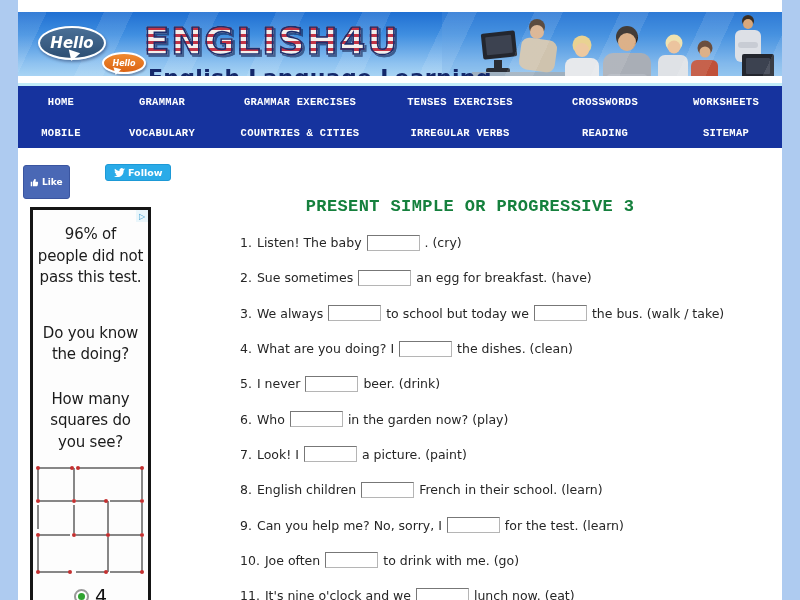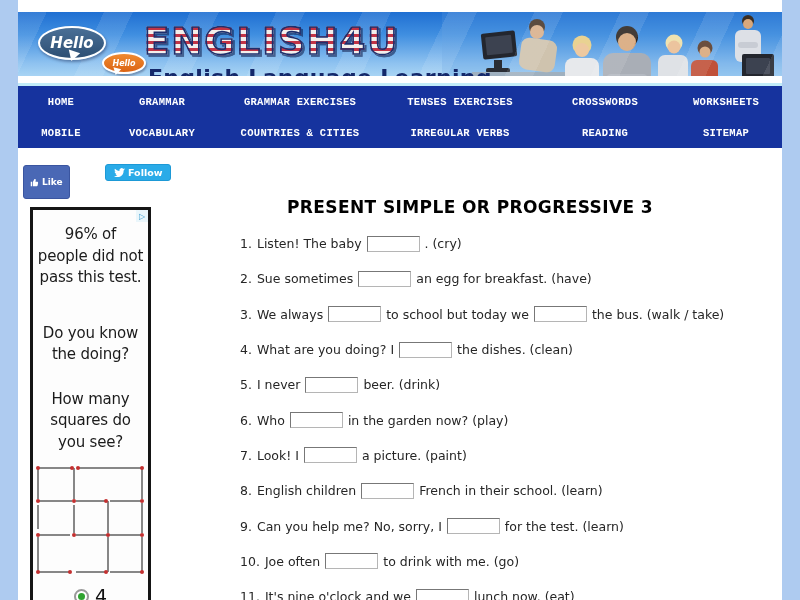--- a/index.html
+++ b/index.html
@@ -67,21 +67,21 @@
   .ad .p1 { margin-top:14px; } .ad .p2 { margin-top:34px; } .ad .p3 { margin-top:23px; }
   .puzzle { display:block; margin:13px auto 0 auto; }
   .ad-answer { margin-top:9px; display:flex; align-items:center; justify-content:center; gap:6px; }
   .radio { width:15px; height:15px; border-radius:50%; border:2px solid #9a9a9a; background:#fff;
         display:flex; align-items:center; justify-content:center; cursor:pointer; }
   .radio-dot { width:7px; height:7px; border-radius:50%; background:#2fa330; }
   .ad-answer span { font-size:19px; color:#111; }
 
   
   .main { position:absolute; left:222px; top:197px; width:540px; }
-  .title { width:460px; text-align:center; color:#000000; font-weight:bold; font-size:17px; letter-spacing:.4px; }
+  .title { width:460px; text-align:center; color:#15803d; font-weight:bold; font-size:17px; letter-spacing:.4px;font-family:Liberation Mono, monospace; }
   .questions { margin-top:9px; }
   .qrow { height:35.3px; display:flex; align-items:center; gap:5px;
           font-size:12.5px; color:#262626; white-space:nowrap; }
   .qnum { }
   .qparts { display:contents; }
   .blank { width:53px; height:16px; background:#fff; outline:none;
            border:1px solid; border-color:#777 #b5b5b5 #b5b5b5 #777; }
 </style>
 </head>
 <body>

